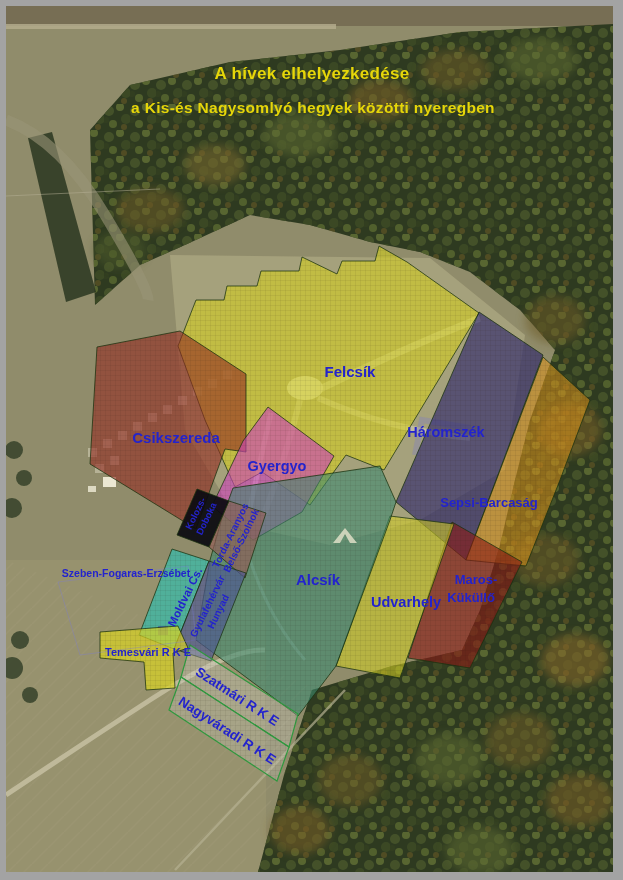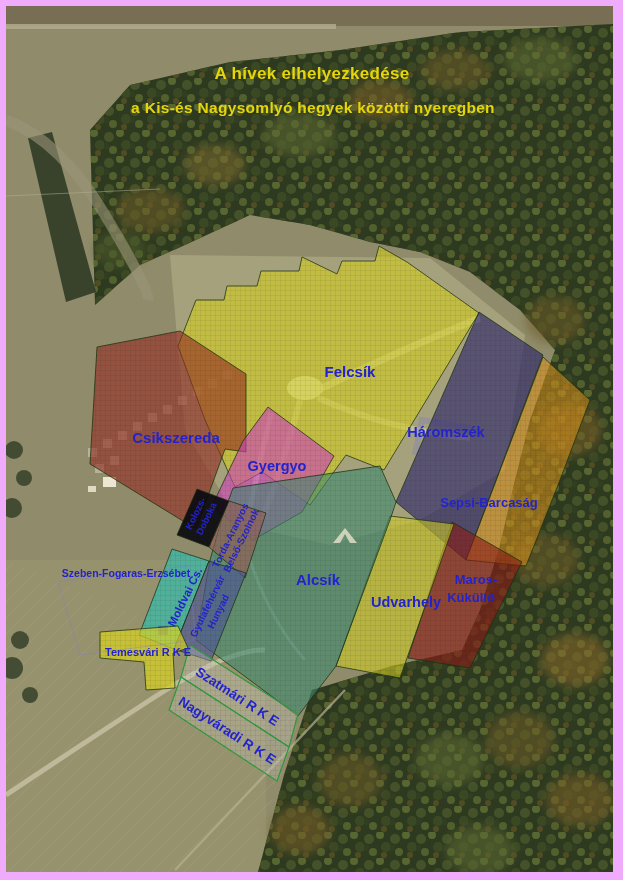--- a/index.html
+++ b/index.html
@@ -1,16 +1,16 @@
 <!DOCTYPE html>
 <html><head>
 <meta charset="utf-8">
 <style>
   html,body{margin:0;padding:0;background:#ffffff;}
-  .page{position:relative;width:623px;height:880px;background:#f0abfc;overflow:hidden;
+  .page{position:relative;width:623px;height:880px;background:#a3a3a3;overflow:hidden;
         font-family:"Liberation Sans", sans-serif;}
   svg{display:block;}
   .lbl{fill:#2323cd;font-weight:700;font-family:"Liberation Sans",sans-serif;}
   .ttl{font-weight:700;font-family:"Liberation Sans",sans-serif;letter-spacing:.3px;}
   .rg{stroke:rgba(25,50,15,.75);stroke-width:1;}
   .band{stroke:#2f9a3f;stroke-width:1.2;}
 </style>
 </head>
 <body>
 

